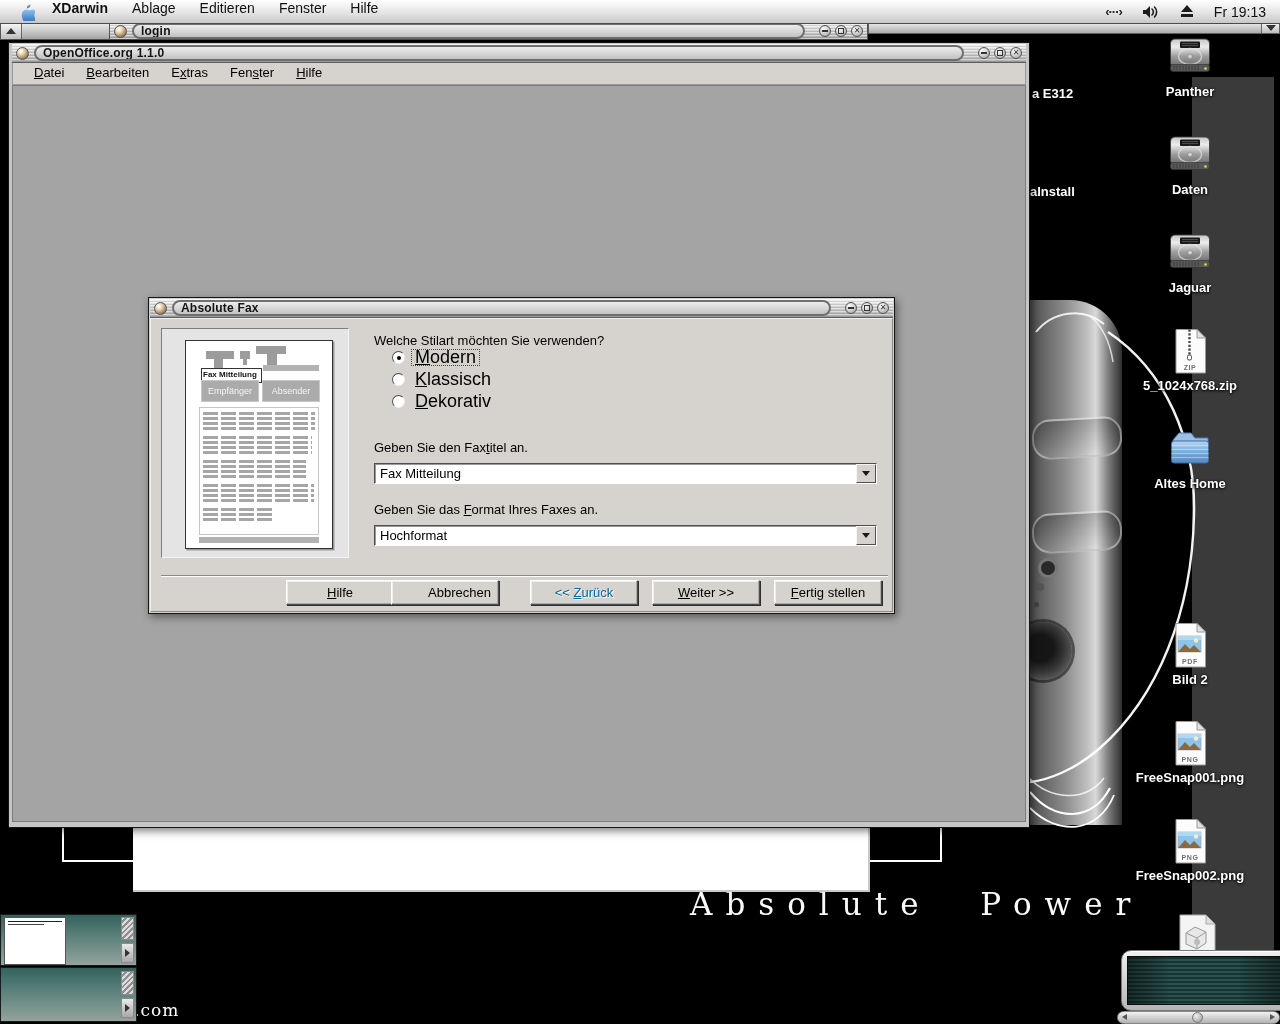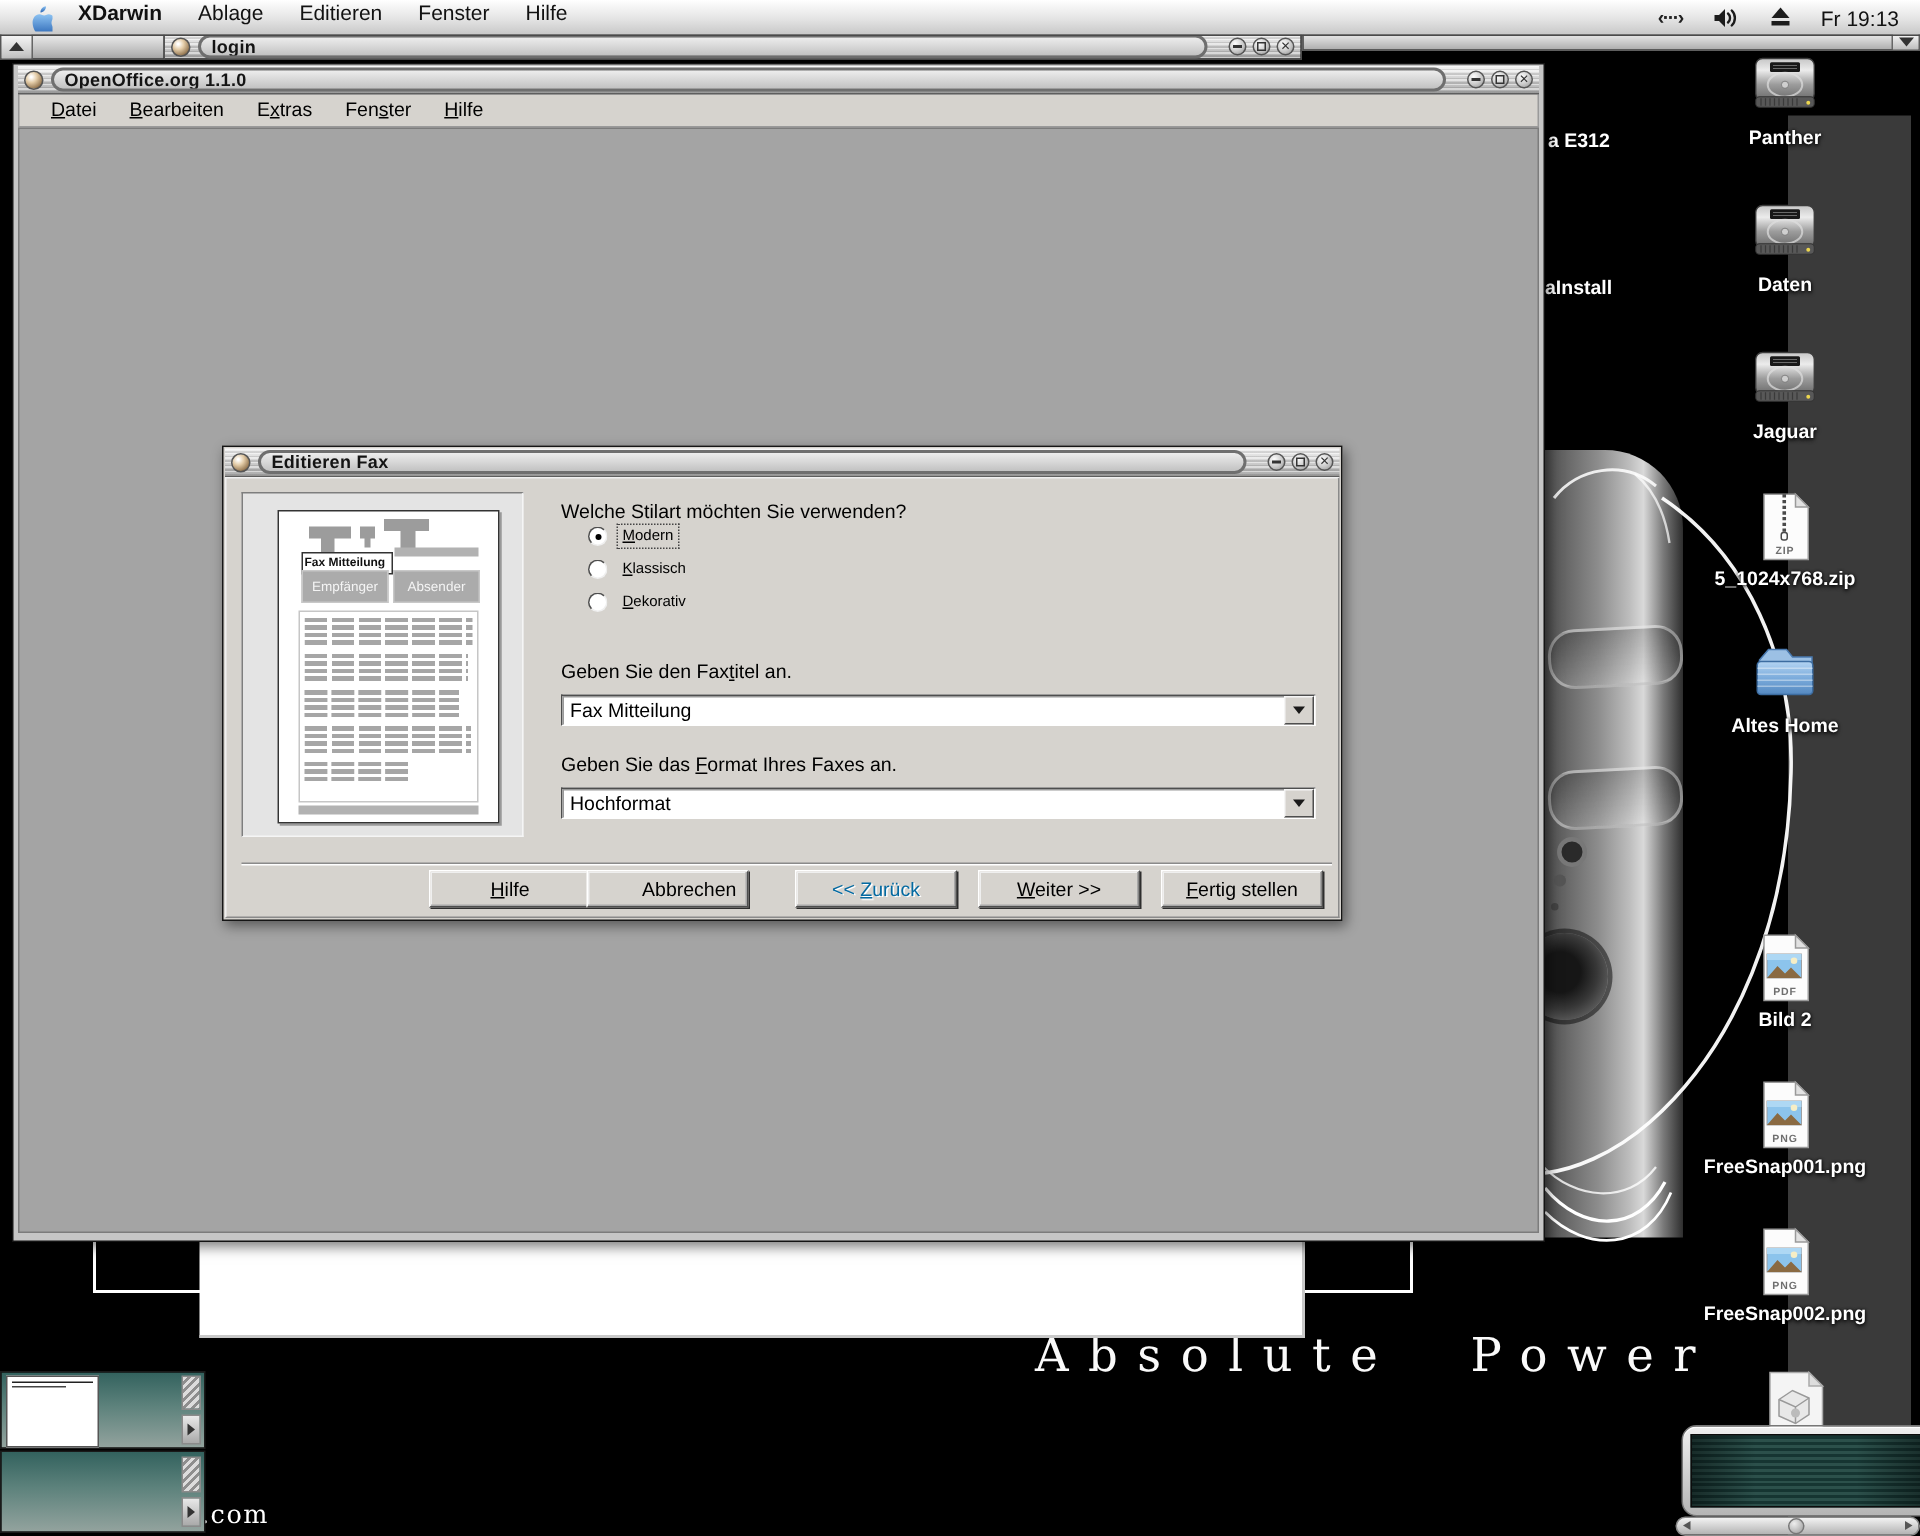--- a/index.html
+++ b/index.html
@@ -108,21 +108,21 @@
   .dbody{position:relative;flex:1;background:#d6d3ce;border:1px solid;border-color:#f0f0f0 #8a8a8a #8a8a8a #f0f0f0;}
   .dlabel{position:absolute;font-size:13px;color:#000;white-space:nowrap;}
   .rgroup{position:absolute;left:241px;top:31px;}
   .rrow{display:flex;align-items:center;margin-bottom:7px;height:15px;}
   .radio{width:11px;height:11px;border-radius:50%;background:#fff;box-sizing:content-box;
          border:1px solid;border-color:#4e4e4e #efefef #efefef #4e4e4e;flex:0 0 auto;}
   .radio.checked{position:relative;}
   .radio.checked::after{content:"";position:absolute;left:3.5px;top:3.5px;width:4px;height:4px;
                         border-radius:50%;background:#000;}
   .radio{position:relative;}
-  .rlabel{font-size:10px;margin-left:7px;padding:0 3px;line-height:15px;}
+  .rlabel{font-size:18px;margin-left:7px;padding:0 3px;line-height:15px;}
   .rlabel.focused{outline:1px dotted #444;}
   .combo{position:absolute;left:223px;width:503px;height:21px;box-sizing:border-box;background:#fff;
          border:1px solid;border-color:#4e4e4e #fff #fff #4e4e4e;display:flex;
          box-shadow:inset 1px 1px 0 #9a9a9a;}
   .combo-text{flex:1;font-size:13px;line-height:19px;padding-left:5px;color:#000;white-space:nowrap;overflow:hidden;}
   .combo-btn{width:18px;background:#d6d3ce;border:1px solid;border-color:#f5f5f5 #4e4e4e #4e4e4e #f5f5f5;
              display:flex;align-items:center;justify-content:center;flex:0 0 auto;}
   .caret{width:0;height:0;border-left:4px solid transparent;border-right:4px solid transparent;
          border-top:5px solid #1a1a1a;}
   .dsep{position:absolute;left:10px;top:256px;width:727px;height:0;border-top:1px solid #8a8a8a;
@@ -418,21 +418,21 @@
         <span class="omenu-item">Fen<u>s</u>ter</span>
         <span class="omenu-item"><u>H</u>ilfe</span>
       </div>
     <div class="ocontent"></div>
   </div>
 
   <div class="xdialog">
     <div class="xtitlebar">
       <span class="orb"></span>
       <span class="tcap">
-        <span class="ttext">Editieren Fax</span>
+        <span class="ttext">Absolute Fax</span>
       </span>
       <span class="wbtns">
         <span class="wbtn">
             <i class="g-min"></i>
           </span>
         <span class="wbtn">
             <i class="g-max"></i>
           </span>
         <span class="wbtn">
             <i class="g-close">✕</i>

